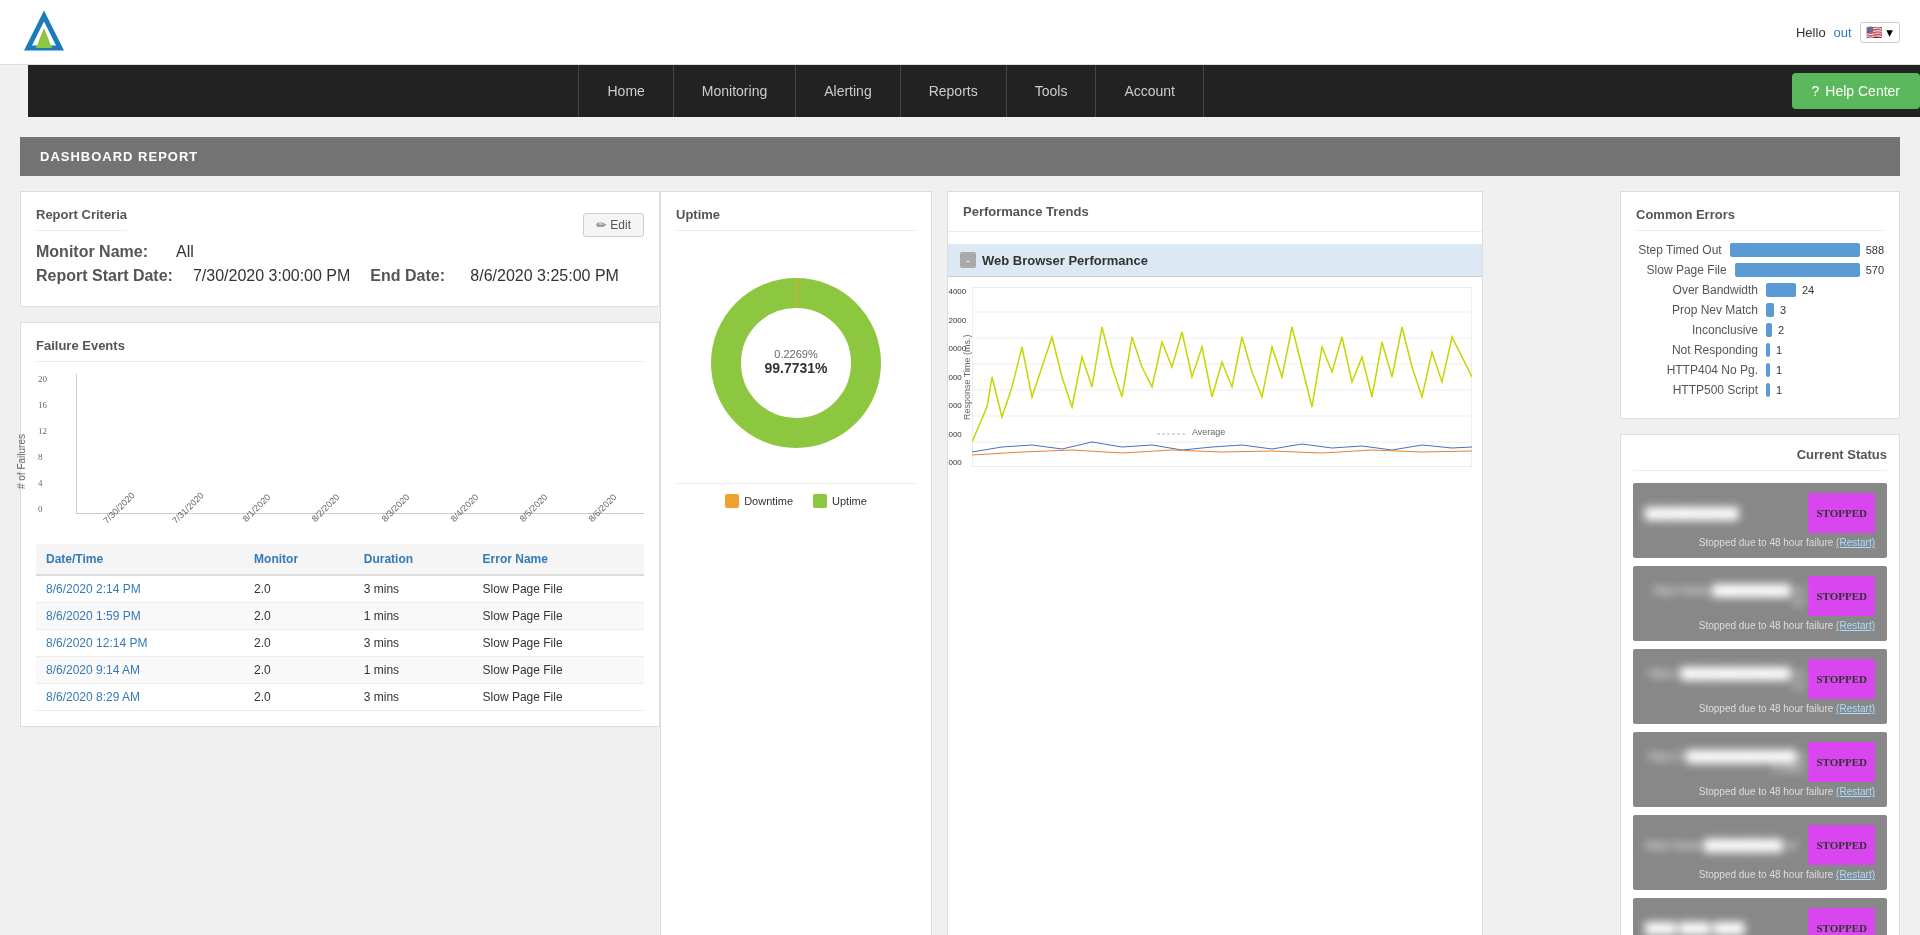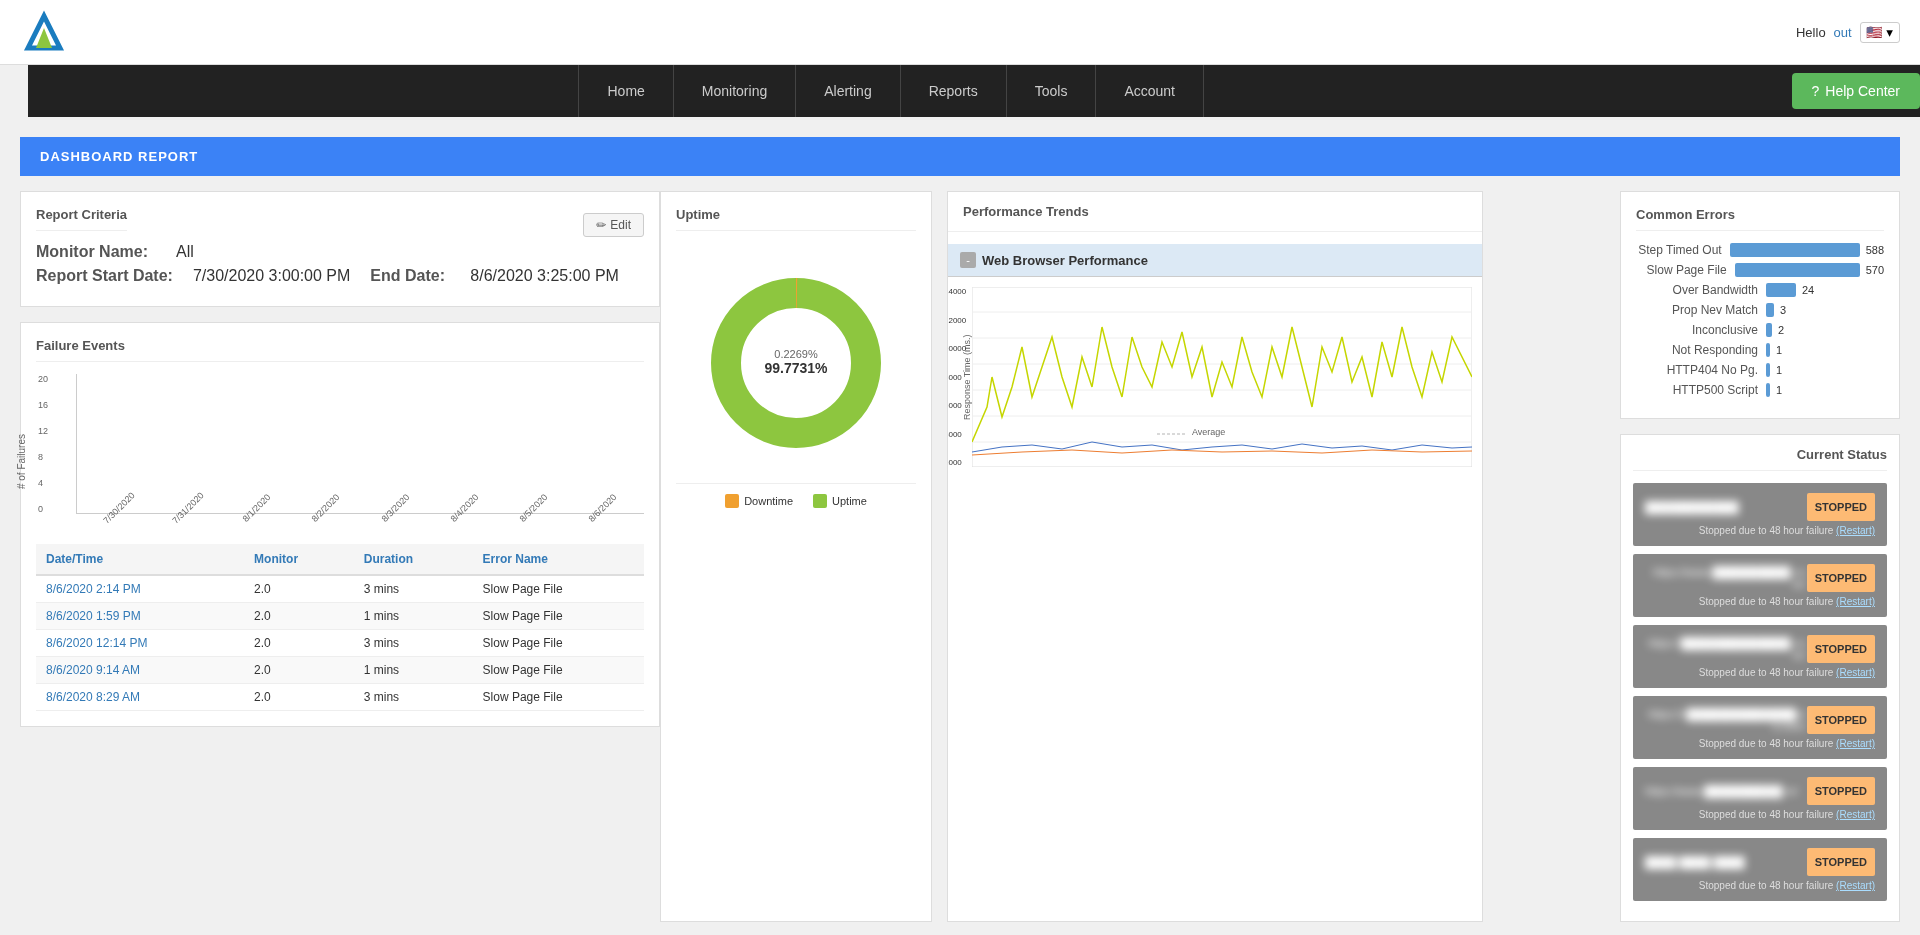--- a/index.html
+++ b/index.html
@@ -15,21 +15,21 @@
     .flag-btn { background: #fff; border: 1px solid #ccc; border-radius: 3px; padding: 2px 6px; cursor: pointer; display: flex; align-items: center; gap: 3px; }
 
     
     nav { background: #222; display: flex; align-items: center; justify-content: space-between; gap: 17px; margin-left: 28px; }
     .nav-item { color: #ccc; padding: 18px 28px; cursor: pointer; font-size: 14px; border-right: 1px solid #444; text-decoration: none; display: block; }
     .nav-item:first-child { border-left: 1px solid #444; }
     .help-btn { background: #5cb85c; color: #fff; border: none; padding: 10px 20px; border-radius: 4px; cursor: pointer; font-size: 14px; margin-left: 20px; display: flex; align-items: center; gap: 6px; }
 
     
     .page-content { padding: 20px; }
-    .dashboard-header { background: #3b82f6; color: #fff; padding: 12px 20px; font-size: 13px; font-weight: bold; letter-spacing: 1px; margin-bottom: 0; }
+    .dashboard-header { background: #737373; color: #fff; padding: 12px 20px; font-size: 13px; font-weight: bold; letter-spacing: 1px; margin-bottom: 0; }
 
     
     .main-grid { display: grid; grid-template-columns: 640px 1fr 280px; gap: 0; margin-top: 15px; }
 
     
     .panel { background: #fff; border: 1px solid #ddd; padding: 15px; }
     .panel-title { font-size: 13px; font-weight: bold; color: #555; margin-bottom: 12px; border-bottom: 1px solid #eee; padding-bottom: 8px; }
     .criteria-row { display: flex; gap: 20px; margin-bottom: 6px; font-size: 16px; }
     .criteria-label { color: #555; font-weight: bold; min-width: 120px; }
     .criteria-value { color: #333; }
@@ -64,21 +64,21 @@
     .error-count { font-size: 11px; color: #333; }
 
     
     .perf-header { background: #dce9f5; padding: 8px 12px; display: flex; align-items: center; gap: 6px; font-size: 13px; font-weight: bold; color: #333; border-bottom: 1px solid #ccc; }
     .collapse-btn { background: #aaa; color: #fff; border: none; width: 16px; height: 16px; cursor: pointer; font-size: 11px; border-radius: 2px; }
     .perf-chart { height: 200px; background: #fff; position: relative; overflow: hidden; padding: 10px; }
 
     
     .status-item { background: #888; color: #fff; margin-bottom: 8px; padding: 10px 12px; display: flex; justify-content: space-between; align-items: flex-start; border-radius: 2px; }
     .site-name { font-size: 11px; word-break: break-all; max-width: 160px; }
-    .stopped-badge { background: #fdba74; color: #333; font-size: 11px; font-weight: bold; padding: 8px 8px; border-radius: 2px; white-space: nowrap; }
+    .stopped-badge { background: #d946ef; color: #333; font-size: 11px; font-weight: bold; padding: 14px 8px; border-radius: 2px; white-space: nowrap; font-family: Liberation Serif, serif; }
     .status-sub { font-size: 10px; color: #ddd; margin-top: 4px; }
     .status-sub a { color: #adf; }
     .status-block { width: 100%; }
     .status-top { display: flex; justify-content: space-between; align-items: center; margin-bottom: 4px; }
 
     
     svg.donut { display: block; }
 
     .nav-area { display: flex; align-items: center; justify-content: center; flex: 1; }
   </style>
@@ -143,21 +143,21 @@
           <span class="criteria-label" style="min-width:80px;">End Date:</span>
           <span class="criteria-value">8/6/2020 3:25:00 PM</span>
         </div>
       </div>
 
       <div class="panel failure-panel" style="margin-top:15px;">
         <div class="panel-title">Failure Events</div>
 
         <div style="display:flex; position:relative; margin: 10px 0 10px 40px; height:160px;">
 
-          <div style="position:absolute;left:-38px;top:0;height:140px;display:flex;flex-direction:column;justify-content:space-between;">
+          <div style="position:absolute;left:-38px;top:0;height:140px;display:flex;flex-direction:column;justify-content:space-between;font-family:Liberation Serif, serif;">
             <span style="font-size:9px;color:#666;">20</span>
             <span style="font-size:9px;color:#666;">16</span>
             <span style="font-size:9px;color:#666;">12</span>
             <span style="font-size:9px;color:#666;">8</span>
             <span style="font-size:9px;color:#666;">4</span>
             <span style="font-size:9px;color:#666;">0</span>
           </div>
 
           <div style="position:absolute;left:-60px;top:60px;font-size:10px;color:#666;writing-mode:vertical-rl;transform:rotate(180deg);"># of Failures</div>
 

